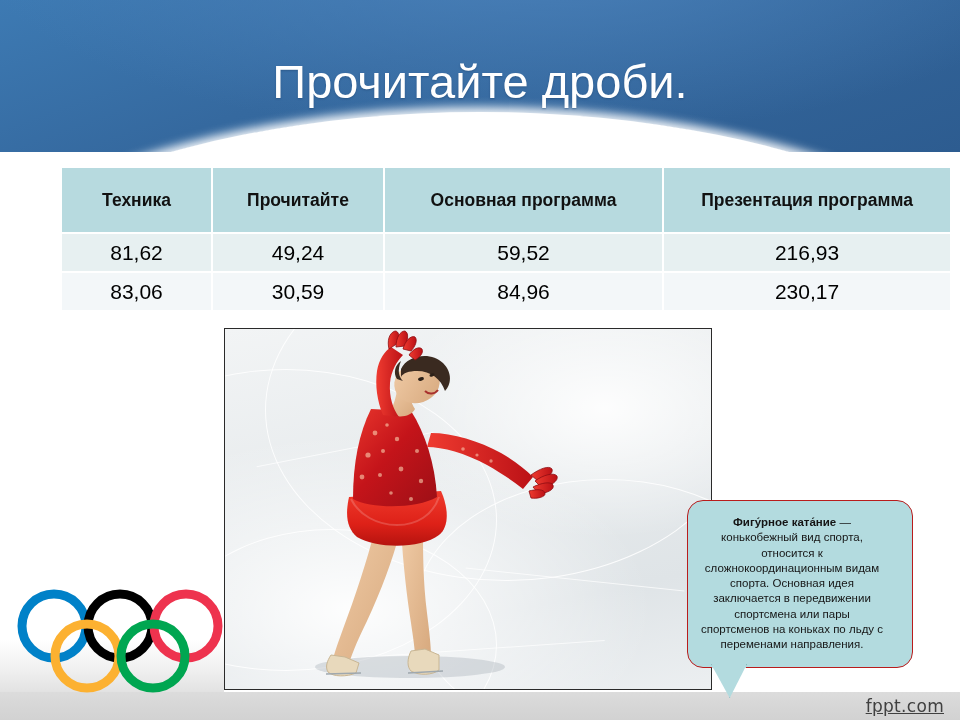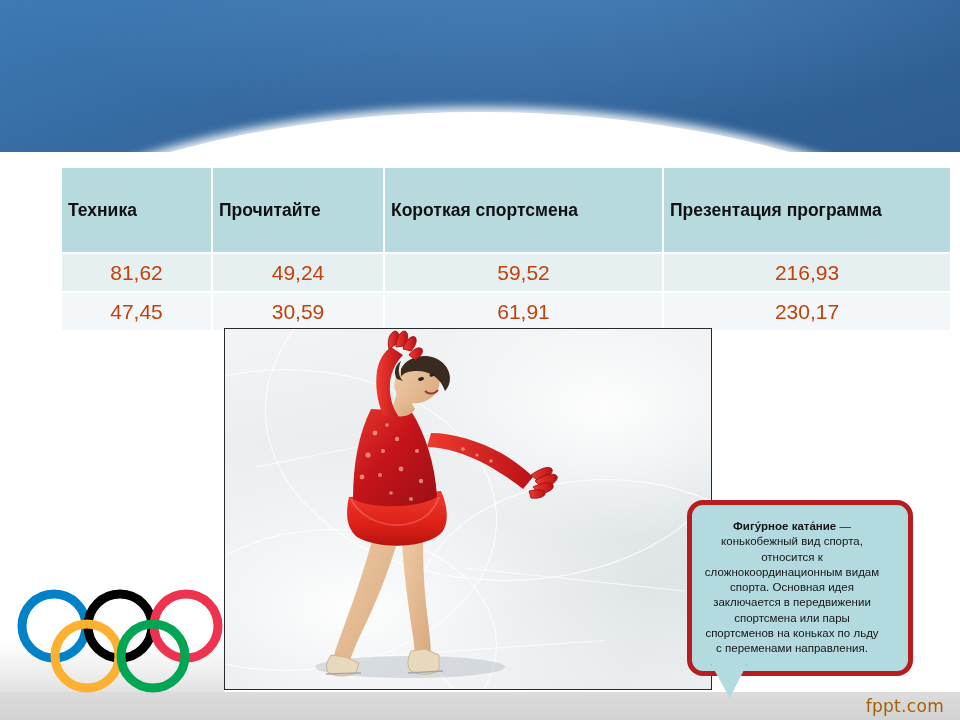--- a/index.html
+++ b/index.html
@@ -87,32 +87,32 @@
     margin: 0;
     border: 0;
   }
   #score-table th {
     background: #b7dadf;
     color: #111111;
     font-size: 17.5px;
     font-weight: bold;
     height: 60px;
     vertical-align: middle;
-    text-align: left;
+    text-align: center;
     line-height: 1.18;
-    padding: 12px 6px;
+    padding: 2px 6px;
   }
   #score-table tr.row-a td {
     background: #e7f0f1;
   }
   #score-table tr.row-b td {
     background: #f3f7f9;
   }
   #score-table td {
-    color: #c2410c;
+    color: #000000;
     font-size: 21px;
     height: 37px;
     text-align: center;
     vertical-align: middle;
   }
 
   
   #photo-frame {
     position: absolute;
     left: 224px;
@@ -151,21 +151,21 @@
   #callout {
     position: absolute;
     left: 687px;
     top: 500px;
     width: 226px;
     z-index: 8;
   }
   #callout-body {
     position: relative;
     background: #b3dbdf;
-    border: 5px solid #b91c1c;
+    border: 1px solid #b91c1c;
     border-radius: 16px;
     padding: 14px 28px 14px 12px;
     box-sizing: border-box;
     min-height: 166px;
     color: #151515;
     font-size: 11.5px;
     line-height: 1.33;
     text-align: center;
   }
   #callout-body b { font-weight: bold; }
@@ -210,25 +210,26 @@
     height: 28px;
     background: linear-gradient(180deg, #dcdcdc 0%, #d6d6d6 55%, #d2d2d2 100%);
     z-index: 2;
   }
   #watermark {
     position: absolute;
     right: 16px;
     top: 692px;
     height: 28px;
     line-height: 28px;
-    color: #a16207;
+    color: #404040;
     font-size: 17px;
     letter-spacing: 0.3px;
     z-index: 9;
     font-family: "DejaVu Sans", sans-serif;
+    text-decoration: underline;
   }
   #left-gray {
     position: absolute;
     left: 0;
     top: 640px;
     width: 224px;
     height: 52px;
     background: linear-gradient(180deg, rgba(255,255,255,1) 0%, #efefef 60%, #e2e2e2 100%);
     z-index: 1;
   }
@@ -236,41 +237,42 @@
 </head>
 <body>
 
 <div id="slide">
 
   <div id="header-band">
     <div id="header-swoosh"></div>
     <div id="header-swoosh2"></div>
   </div>
 
+  <div id="slide-title">Прочитайте дроби.</div>
 
   <table id="score-table">
     <thead>
       <tr>
         <th style="width:137px">Техника</th>
         <th style="width:158px">Прочитайте</th>
-        <th style="width:265px">Короткая спортсмена</th>
+        <th style="width:265px">Основная программа</th>
         <th style="width:274px">Презентация программа</th>
       </tr>
     </thead>
     <tbody>
       <tr class="row-a">
         <td>81,62</td>
         <td>49,24</td>
         <td>59,52</td>
         <td>216,93</td>
       </tr>
       <tr class="row-b">
-        <td>47,45</td>
+        <td>83,06</td>
         <td>30,59</td>
-        <td>61,91</td>
+        <td>84,96</td>
         <td>230,17</td>
       </tr>
     </tbody>
   </table>
 
   <div id="photo-frame">
     <div id="photo-ice"></div>
 
     <div class="ice-arc" style="left:-150px; top:40px; width:420px; height:300px;"></div>
     <div class="ice-arc" style="left:40px; top:-90px; width:480px; height:340px;"></div>

